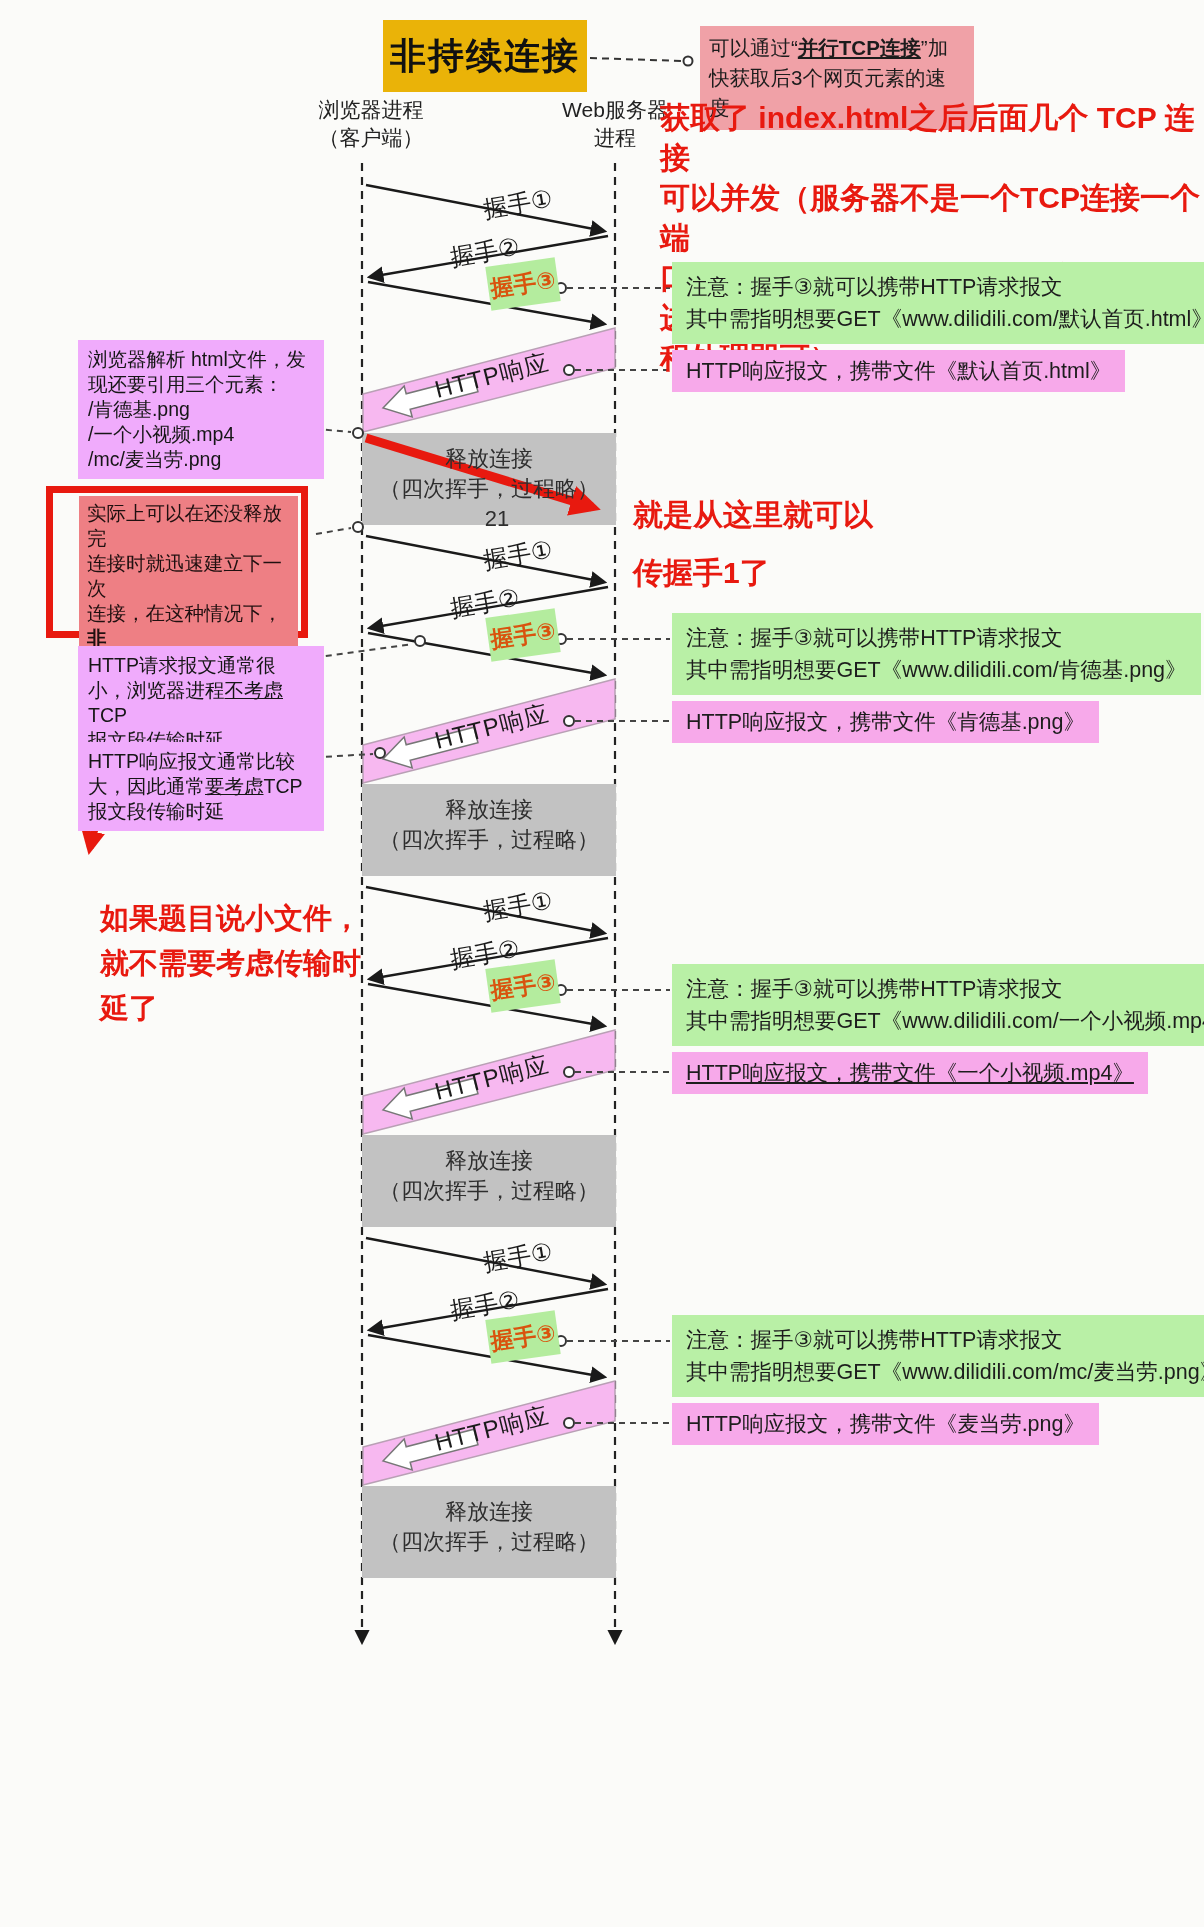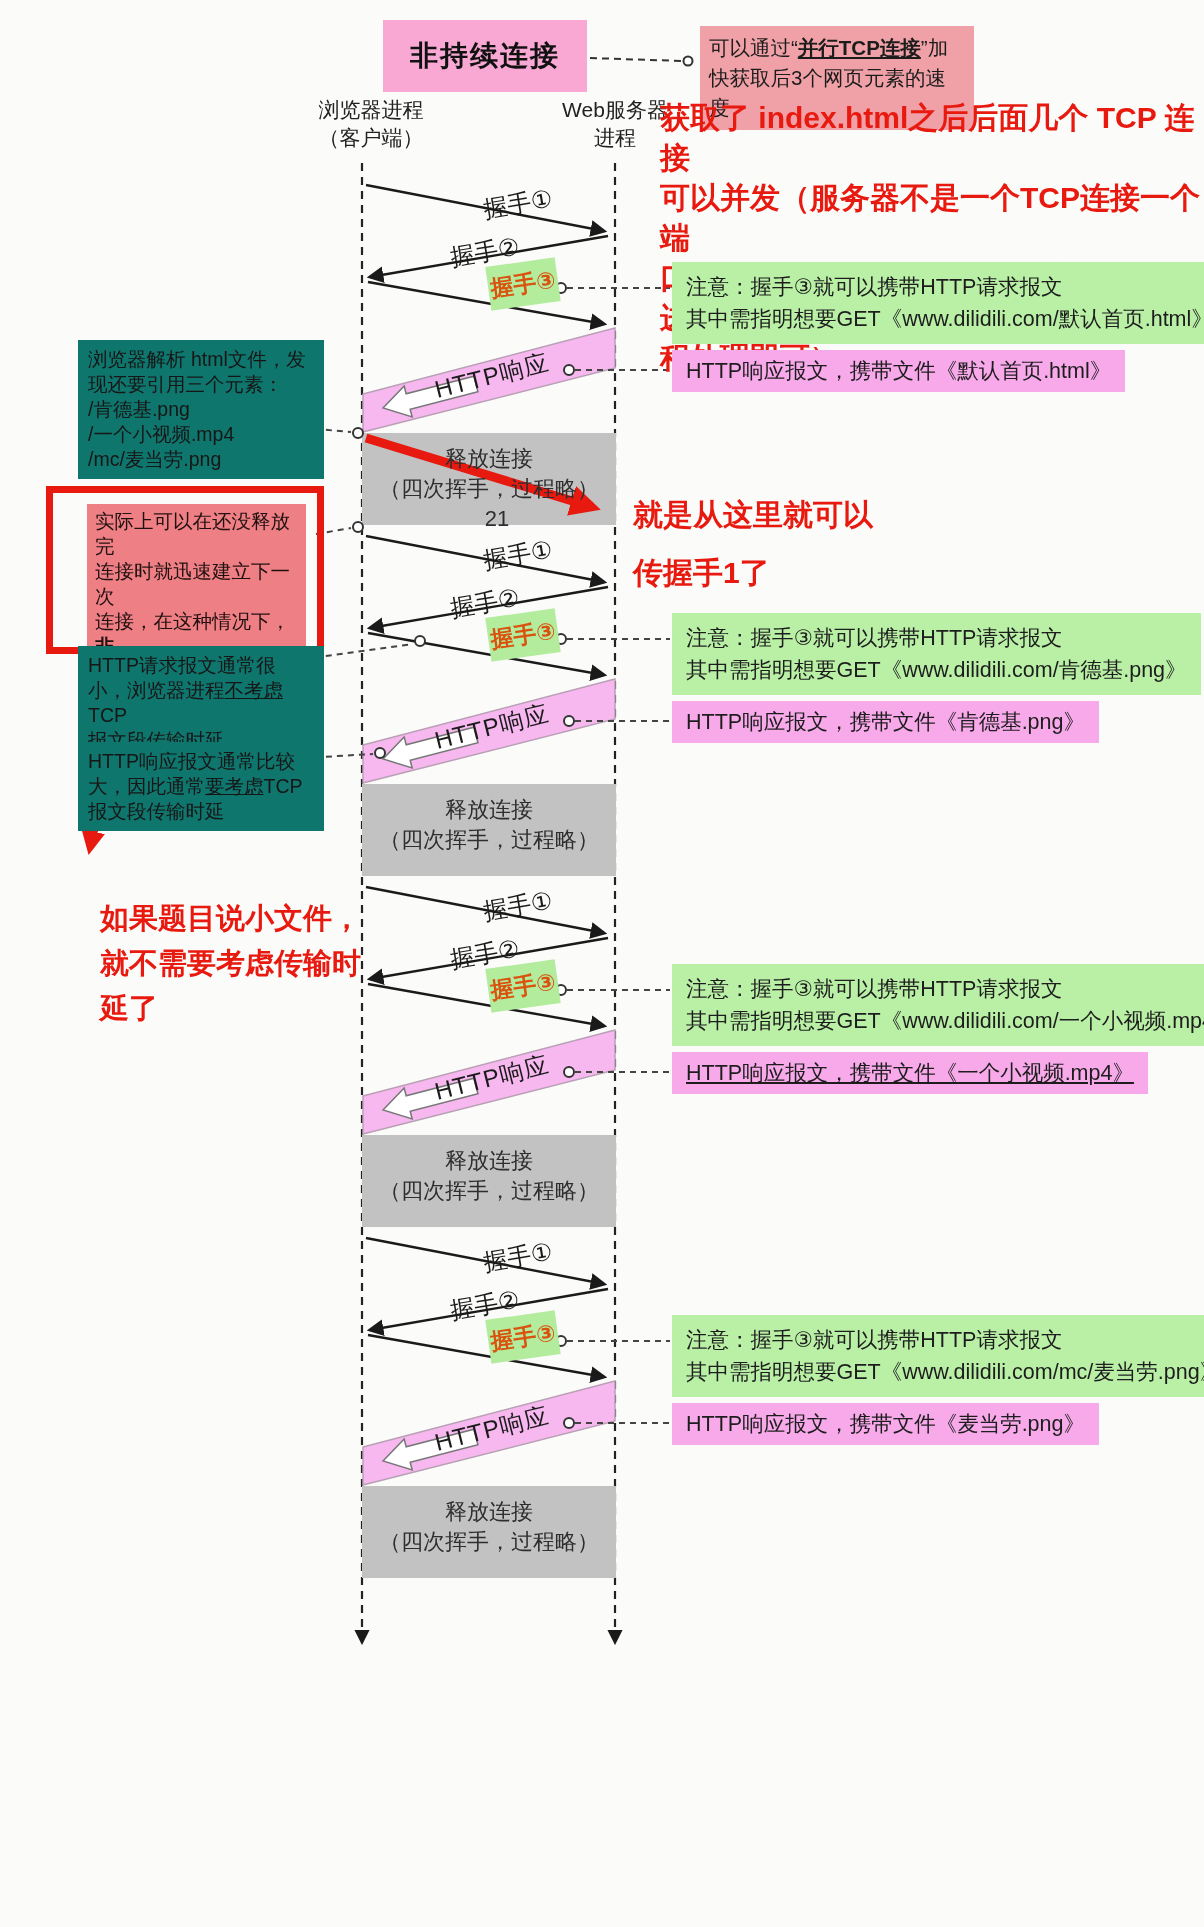--- a/index.html
+++ b/index.html
@@ -6,22 +6,22 @@
   body{
     width:1204px;height:1927px;position:relative;background:#fbfbf9;
     font-family:"Liberation Sans","DejaVu Sans",sans-serif;color:#111;
     overflow:hidden;
   }
   .abs{position:absolute;}
   #svg-layer{position:absolute;left:0;top:0;z-index:1;}
   .txt-layer{z-index:2;}
 
   .title-box{
-    left:383px;top:20px;width:204px;height:72px;background:#f9a8d4;
-    font-size:28px;font-weight:bold;text-align:center;line-height:72px;
+    left:383px;top:20px;width:204px;height:72px;background:#eab308;
+    font-size:36px;font-weight:bold;text-align:center;line-height:72px;
     letter-spacing:2px;
   }
   .pink-top-box{
     left:700px;top:26px;width:256px;background:#f0a1a7;
     font-size:20.5px;line-height:30px;padding:7px 9px;color:#1c1c1c;
   }
   .pink-top-box .u{font-weight:bold;text-decoration:underline;text-align:center;}
   .col-header{
     top:96px;width:150px;text-align:center;font-size:21px;line-height:28px;color:#222;
   }
@@ -47,27 +47,27 @@
   }
   .green-note{
     left:672px;background:#b9f0a6;padding:9px 14px;font-size:21.5px;
     line-height:32px;color:#1d1d1d;white-space:nowrap;display:inline-block;
   }
   .pink-note{
     left:672px;background:#f7a9ea;padding:6px 14px;font-size:21.5px;
     line-height:30px;color:#1d1d1d;white-space:nowrap;display:inline-block;
   }
   .yellow-box{
-    left:78px;width:226px;background:#0f766e;padding:7px 10px;
+    left:78px;width:226px;background:#f0abfc;padding:7px 10px;
     font-size:19.5px;line-height:25px;color:#161616;
   }
   .yellow-box .u{text-decoration:underline;}
   .red-border-box{
     left:46px;top:486px;width:248px;height:138px;border:7px solid #e8190f;
-    padding:8px;
+    padding:0;
   }
   .rtt-inner{
     margin:3px 3px 3px 26px;background:#ee7f84;padding:5px 8px;
     font-size:19.5px;line-height:25px;color:#201010;
   }
   .rtt-inner .b{font-weight:bold;}
   .red-text{color:#e8190f;font-weight:bold;}
   .small-file{left:100px;top:896px;font-size:29px;line-height:45px;}
   .hs1-here{left:633px;top:486px;font-size:30px;line-height:58px;}
 </style>

